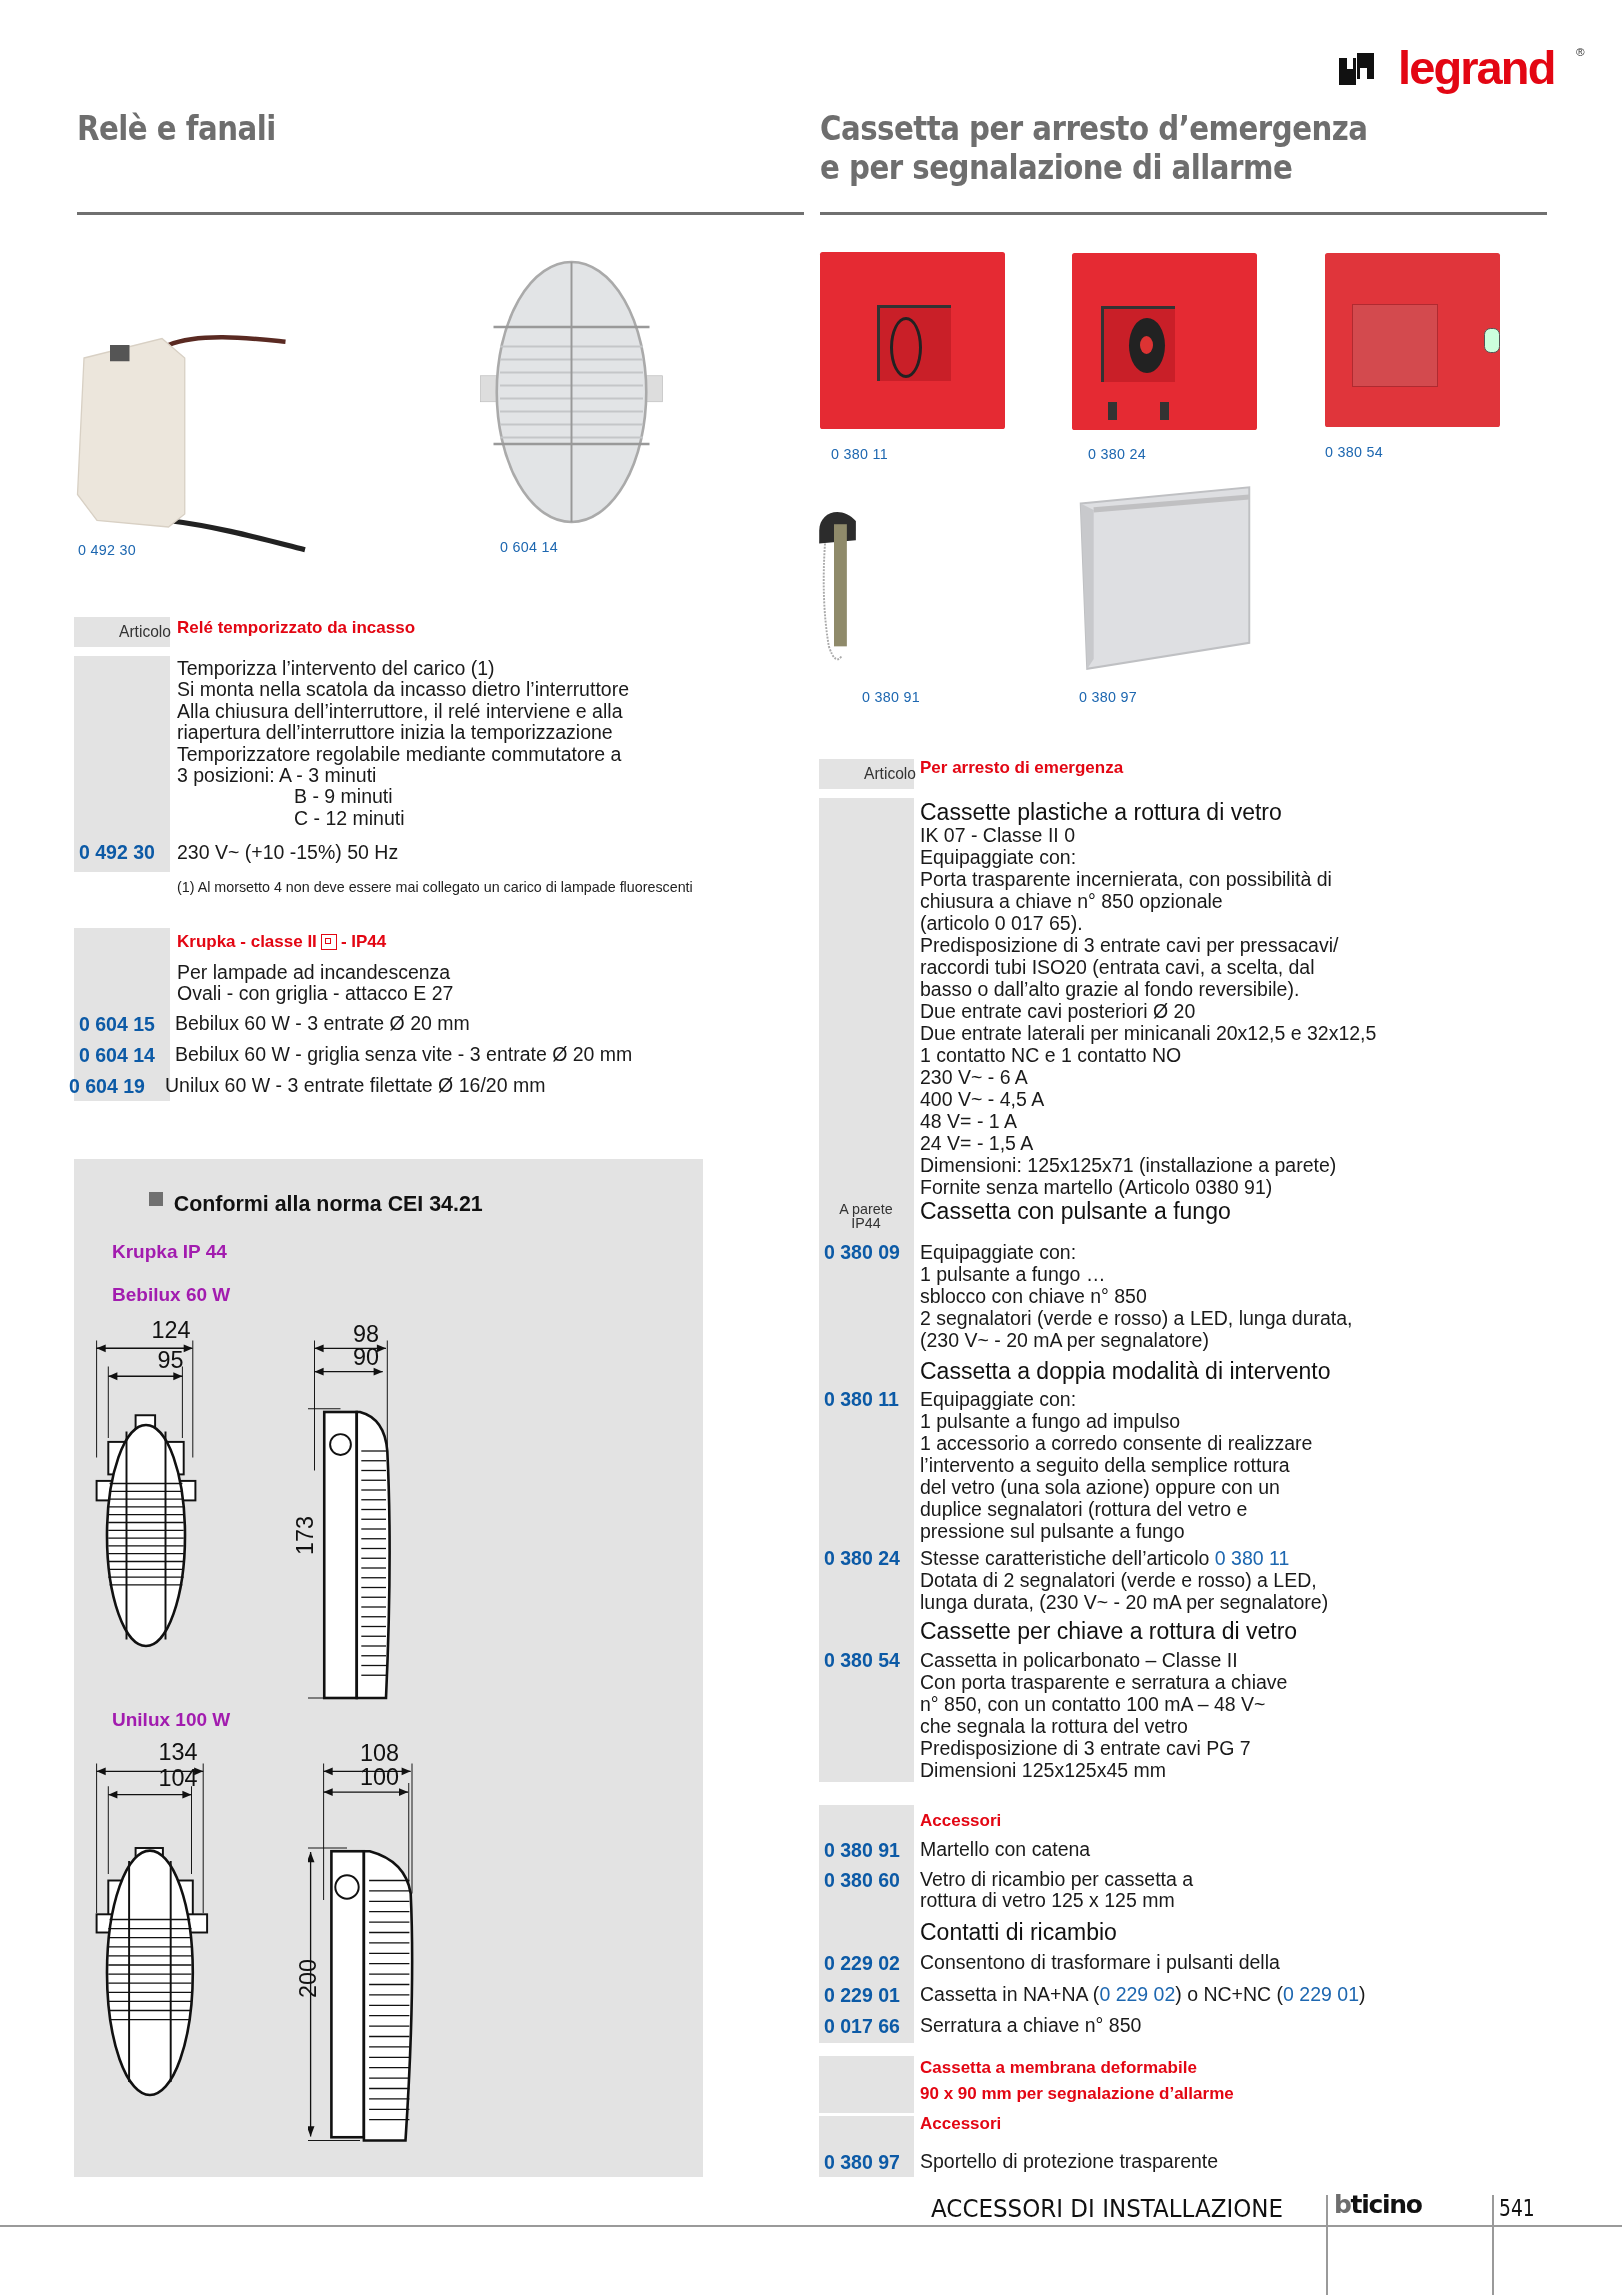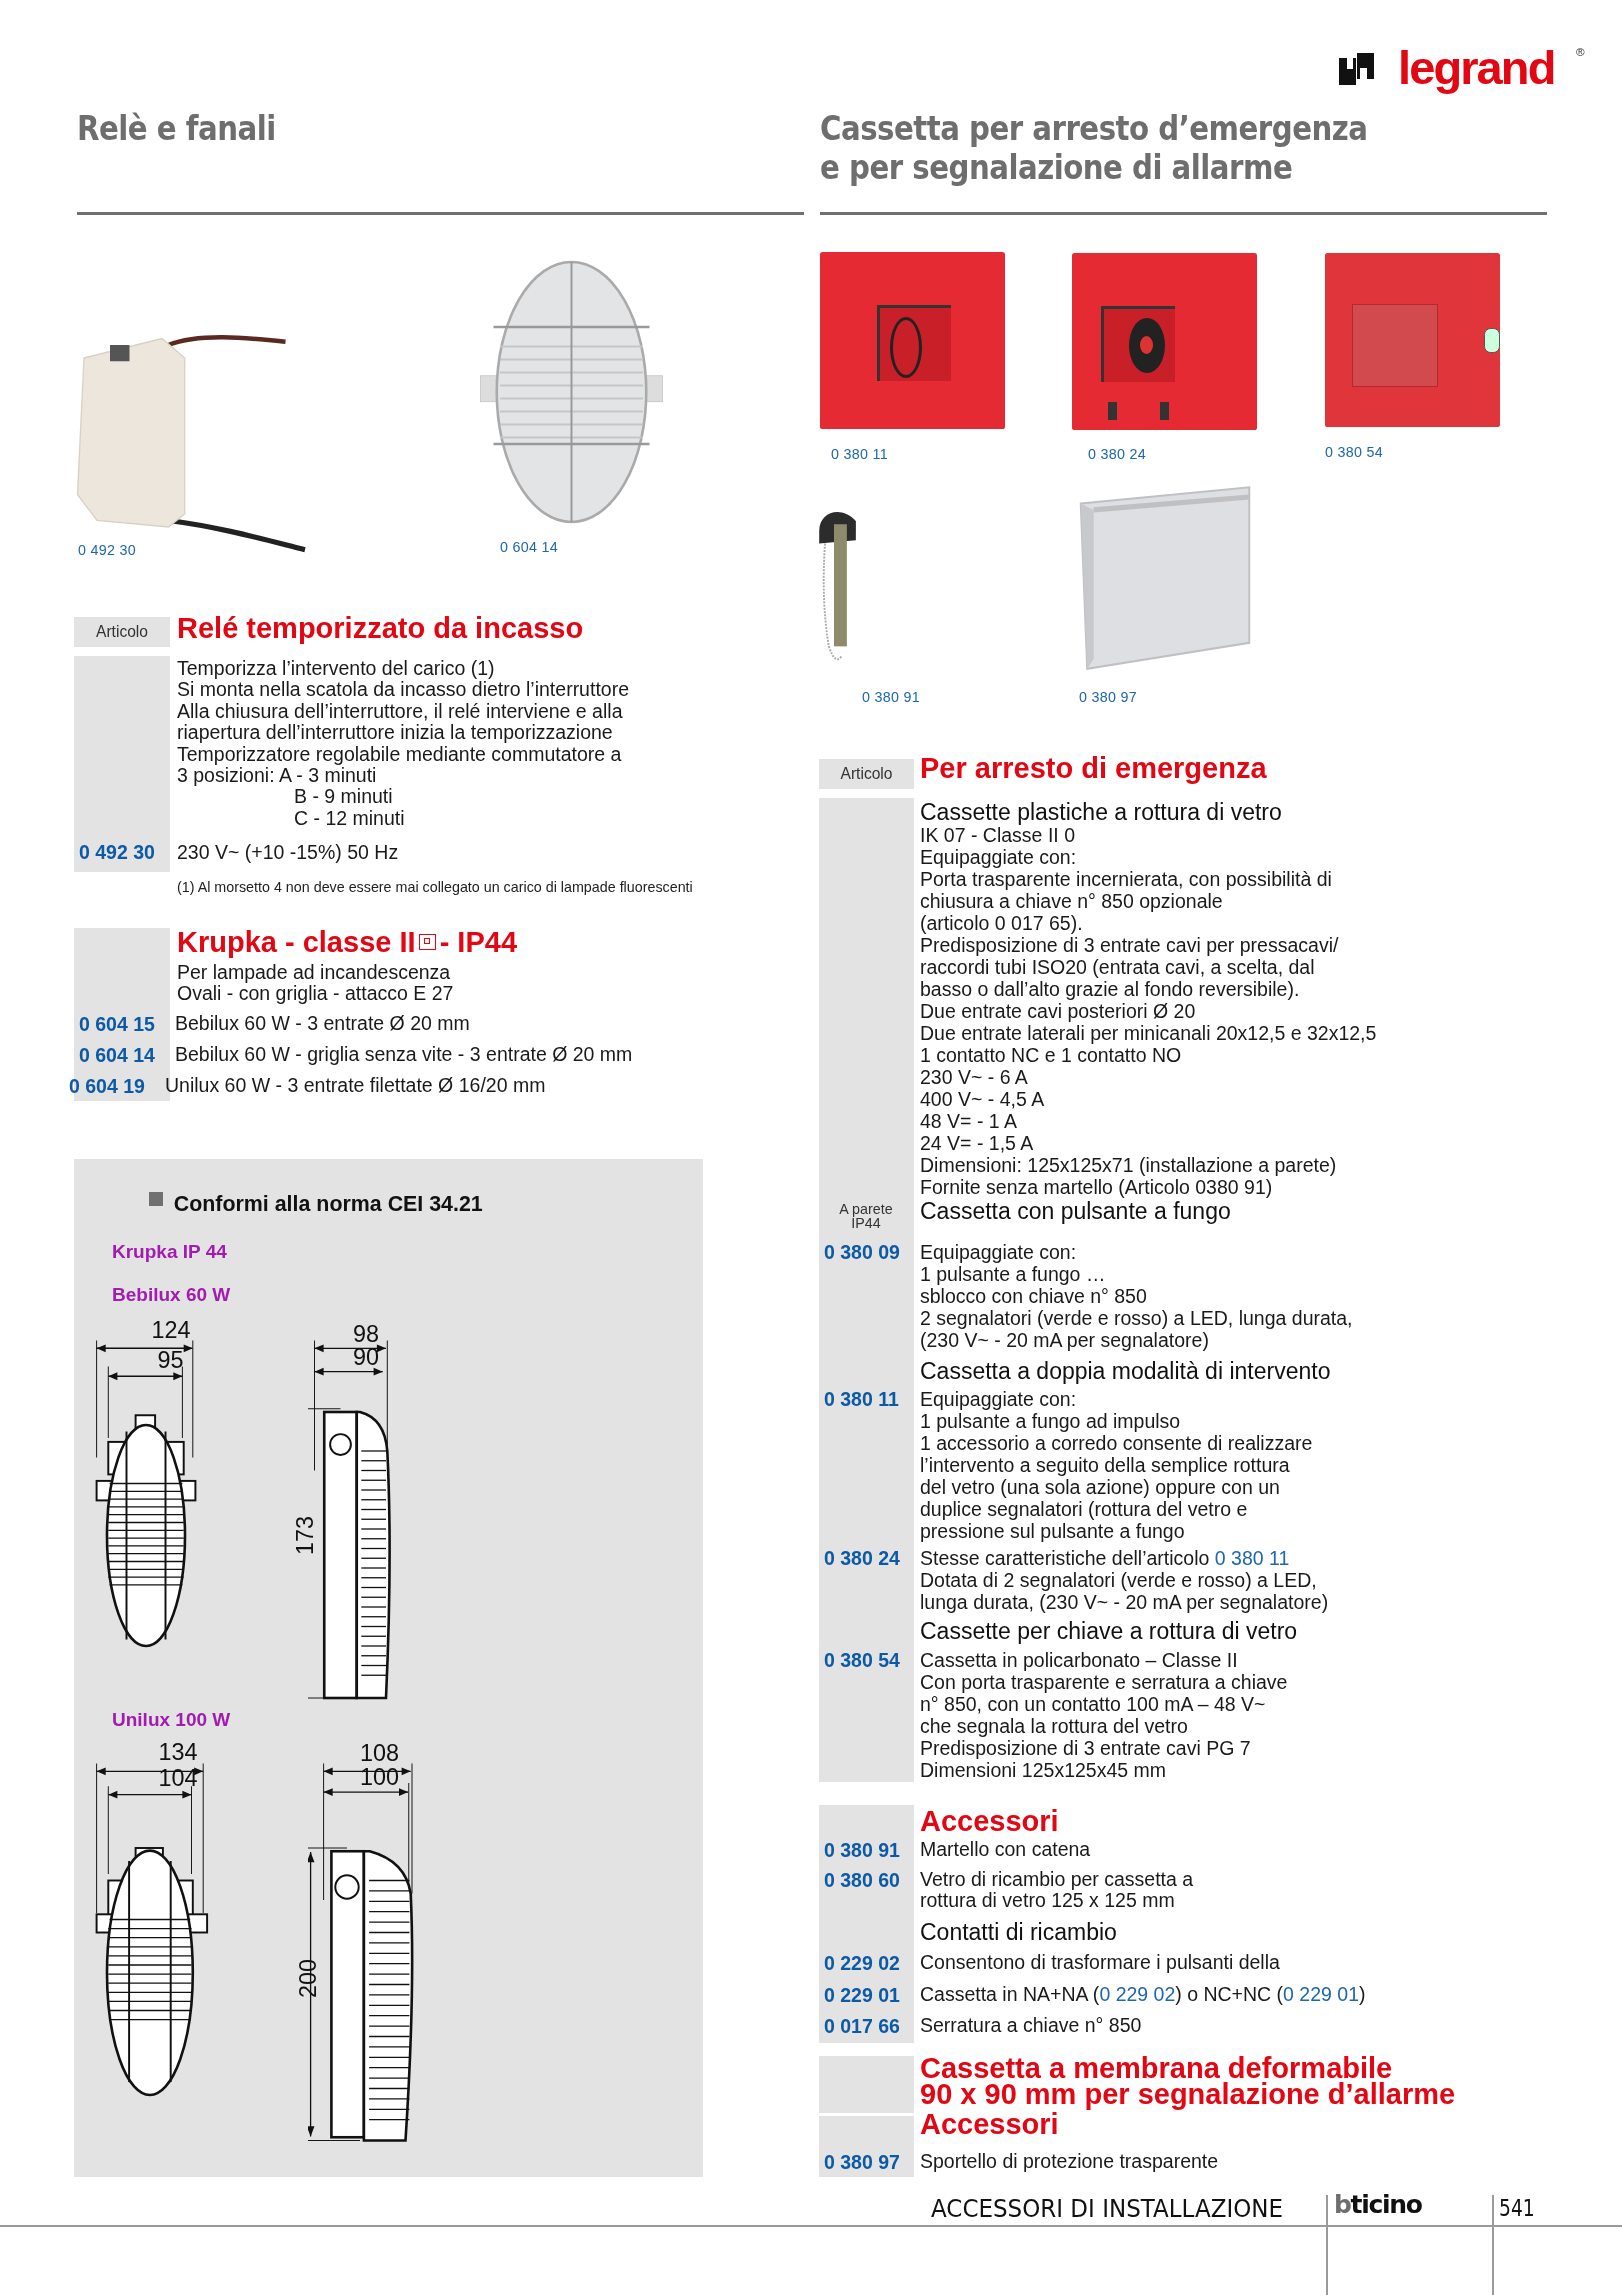--- a/index.html
+++ b/index.html
@@ -10,24 +10,24 @@
   .logo{display:flex;align-items:center;gap:24px;}
   .logo-mark{width:35px;height:35px;position:relative;}
   .logo-mark .b1{position:absolute;left:0;top:7.8px;width:17px;height:27px;background:#111;}
   .logo-mark .b2{position:absolute;left:18px;top:2.6px;width:17px;height:26px;background:#111;}
   .logo-mark .b3{position:absolute;left:7.8px;top:3.9px;width:6.5px;height:15.6px;background:#fff;}
   .logo-mark .b4{position:absolute;left:21px;top:18px;width:6.5px;height:14.3px;background:#fff;}
   .logo-text{font-family:"Liberation Sans",sans-serif;font-weight:bold;color:#e30613;font-size:47px;letter-spacing:-1.9px;line-height:45px;}
   .logo-reg{font-size:11.7px;color:#333;align-self:flex-start;margin-left:-2.6px;}
   .caption{font-size:14.3px;color:#1d67b0;letter-spacing:0.3px;}
   .prod{position:absolute;}
-  .label-art{font-size:15.6px;color:#333;text-align:center;}
+  .label-art{font-size:15.6px;color:#333;padding-left:45px;}
   .code{font-weight:bold;color:#0c5aa6;font-size:19.5px;white-space:nowrap;}
   .txt{font-size:19.5px;line-height:21.4px;color:#1a1a1a;}
-  .red-title{color:#e30613;font-weight:bold;font-size:29px;line-height:26px;}
+  .red-title{color:#e30613;font-weight:bold;font-size:17px;line-height:26px;}
   .bold-title{font-weight:normal;font-size:23px;line-height:23.4px;color:#111;}
   .note{font-size:14.3px;line-height:16.2px;color:#222;}
   .link{color:#1d67b0;}
   .row{position:absolute;display:flex;}
   .gray-box{background:#e3e3e3;}
   .diag-label{font-weight:bold;font-size:19px;color:#a21caf;}
   .dim{font-size:23.4px;color:#111;}
   .footer-text{font-family:"DejaVu Sans",sans-serif;font-size:25px;color:#111;letter-spacing:0px;transform:scaleX(0.92);transform-origin:left top;white-space:nowrap;}
   .bticino{font-family:"DejaVu Sans",sans-serif;font-weight:bold;font-size:25px;color:#111;letter-spacing:-1.3px;}
   .bticino .b{color:#6e6e6e;}

